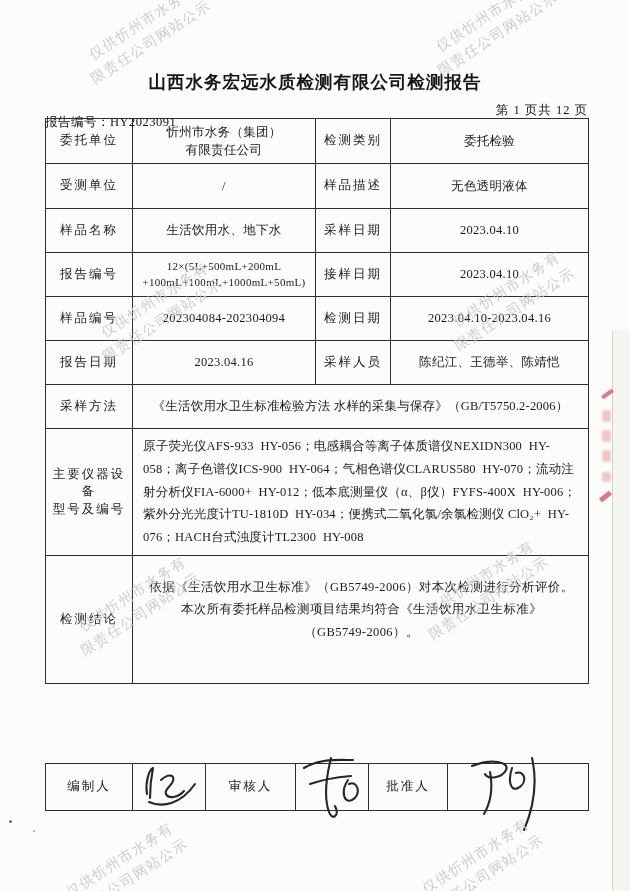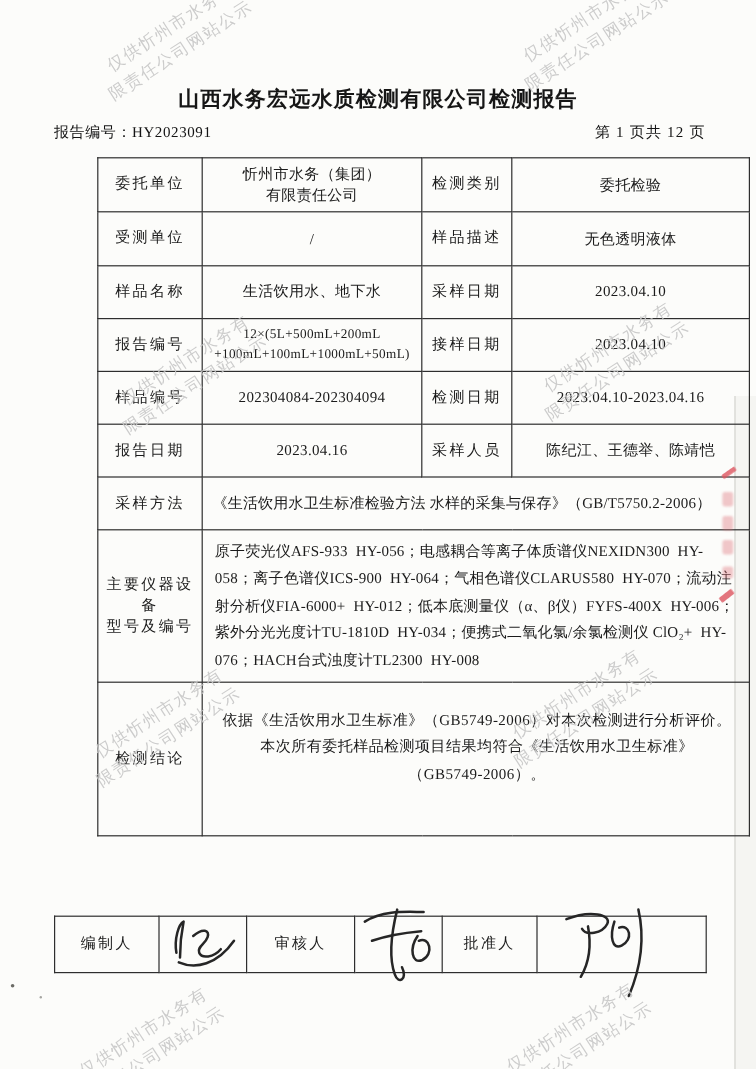--- a/index.html
+++ b/index.html
@@ -27,30 +27,30 @@
   .wm6{left:488px;top:586px;}
   .wm7{left:127px;top:868px;}
   .wm8{left:483px;top:864px;}
   
   .title{
     position:absolute;left:0;top:70px;width:100%;text-align:center;
     font-family:"Liberation Sans","DejaVu Sans",sans-serif;
     font-weight:bold;font-size:17.5px;letter-spacing:1px;color:#161616;
   }
   .meta{position:absolute;top:102px;left:45px;width:543px;font-size:12.5px;color:#141414;}
-  .meta .rno{position:absolute;left:0;top:0;letter-spacing:.5px;}
+  .meta .rno{position:absolute;left:0;top:12px;letter-spacing:.5px;}
   .meta .pno{position:absolute;right:0;top:0;letter-spacing:1px;font-family:Liberation Serif, serif;}
   
   table{border-collapse:collapse;table-layout:fixed;background:transparent;}
-  .tbl{position:absolute;left:45px;top:131px;width:543px;z-index:2;border:1.5px solid #2e2e2e;margin-left:36px;}
+  .tbl{position:absolute;left:45px;top:118px;width:543px;z-index:2;border:1.5px solid #2e2e2e;}
   .sigtbl{position:absolute;left:45px;top:763px;width:543px;z-index:2;border:1.5px solid #2e2e2e;}
   td{border:1px solid #2e2e2e;font-size:12.5px;vertical-align:middle;padding:2px 4px;}
   .lbl{text-align:center;letter-spacing:2px;white-space:pre-line;line-height:1.4;}
   .val{text-align:center;white-space:pre-line;line-height:1.45;letter-spacing:.3px;}
-  .val-left{text-align:left;padding:4px 8px;letter-spacing:.2px;}
+  .val-left{text-align:center;padding:4px 8px;letter-spacing:.2px;}
   .instr{text-align:left;padding:6px 9px 6px 10px;line-height:1.82;white-space:pre-wrap;letter-spacing:.2px;}
   .concl{text-align:center;padding:6px 10px 26px 12px;line-height:1.8;white-space:pre-line;letter-spacing:.4px;}
   .sigcell{position:relative;overflow:visible;}
   .sig-svg{position:absolute;overflow:visible;}
   .sig-svg path{fill:none;stroke:#262626;stroke-width:2.1;stroke-linecap:round;stroke-linejoin:round;}
   
   .page-edge{position:absolute;left:612px;top:330px;width:18px;height:561px;
     background:#f5f5f2;border-left:1px solid #d5d5d0;z-index:1;}
   .seal{position:absolute;left:598px;top:392px;width:18px;height:114px;z-index:4;}
   .seal .tick{position:absolute;background:#dd5560;border-radius:1px;opacity:.8;filter:blur(.4px);}

